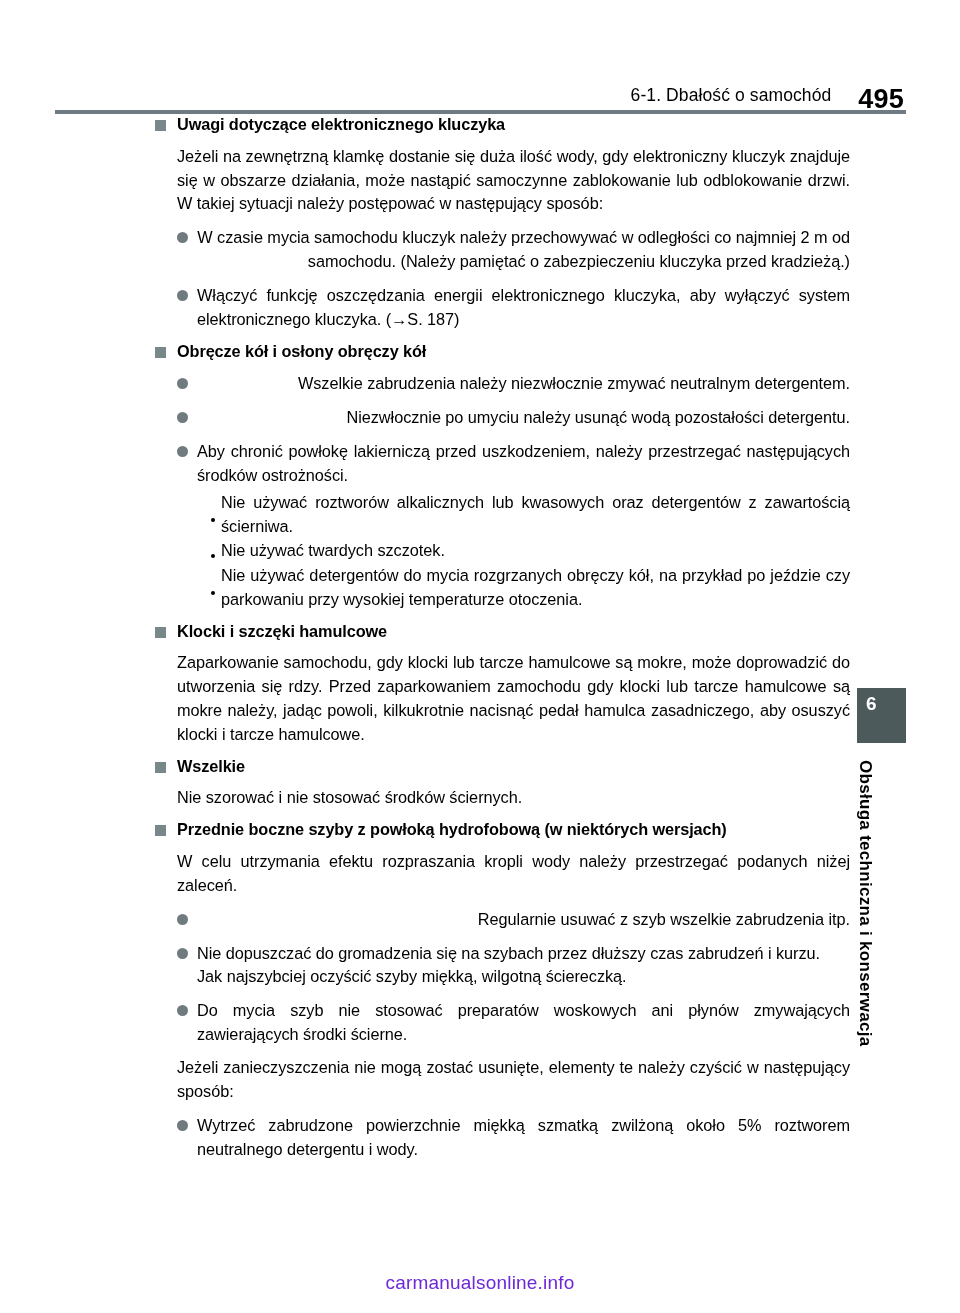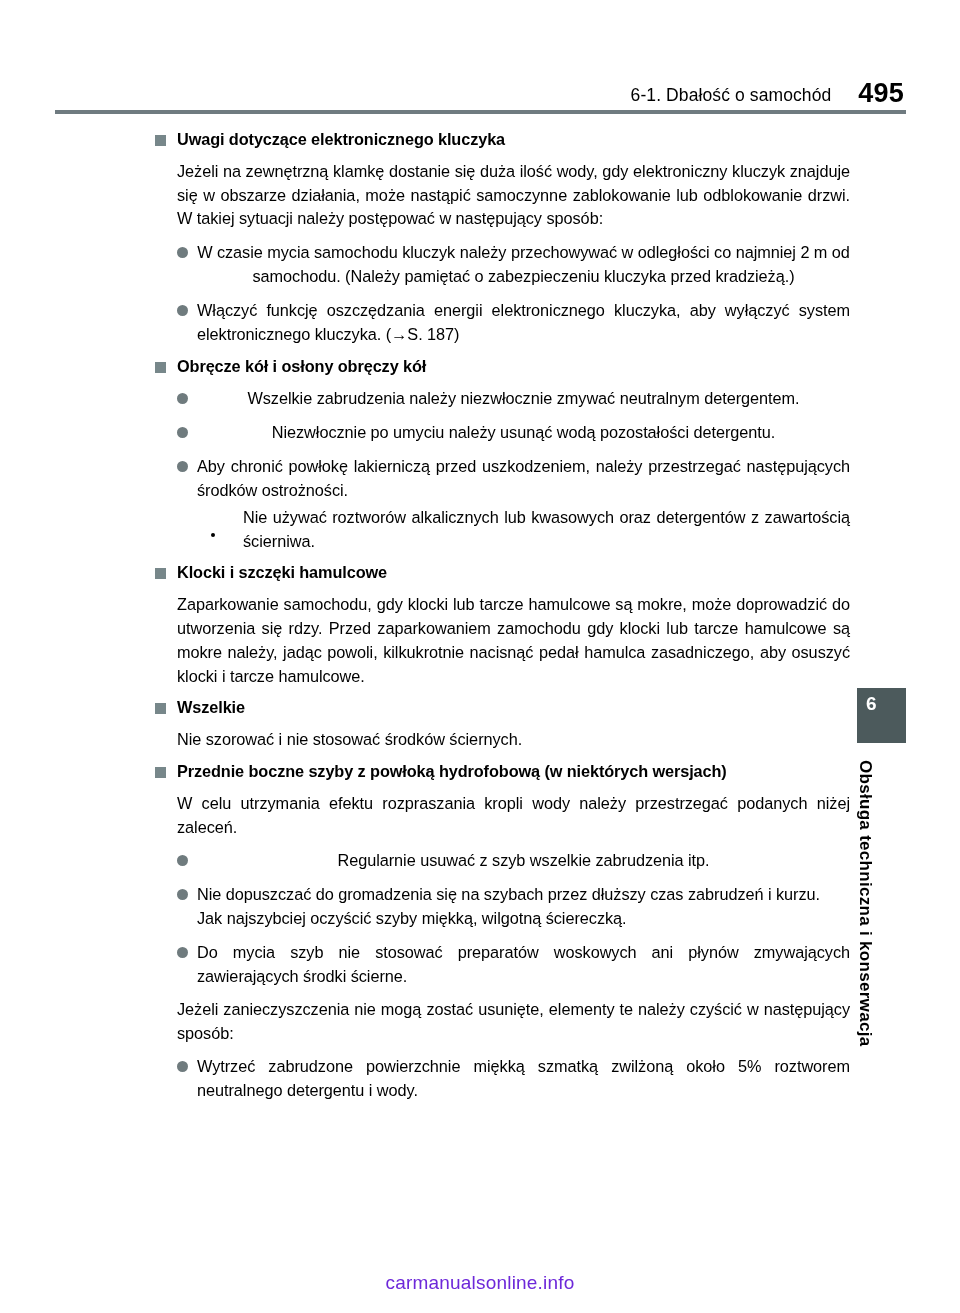--- a/index.html
+++ b/index.html
@@ -39,37 +39,37 @@
     line-height: 1;
     color: #000;
     letter-spacing: 0.1px;
   }
   .header-pageno {
     font-size: 27px;
     font-weight: bold;
     line-height: 1;
     margin-left: 27px;
     position: relative;
-    top: 3px;
+    top: 9px;
     letter-spacing: 0.2px;
   }
   .header-rule {
     position: absolute;
     left: 55px;
     top: 110px;
     width: 851px;
     height: 4px;
     background: #6f7b80;
   }
 
   
   .content {
     position: absolute;
     left: 155px;
-    top: 129px;
+    top: 114px;
     width: 695px;
   }
 
   
   .sec-head {
     display: flex;
     align-items: flex-start;
     margin-top: 9px;
     margin-bottom: 1px;
   }
@@ -117,33 +117,32 @@
     height: 11px;
     border-radius: 50%;
     background: #6f7b7e;
     margin-top: 6px;
     margin-right: 9px;
   }
   .dot-text {
     flex: 1 1 auto;
     font-size: 16.3px;
     line-height: 1.465;
-    text-align: center;
+    text-align: right;
     letter-spacing: -0.05px;
   }
   .dot-text.justify { text-align: justify; text-justify: inter-word; }
 
   
   .mid-item {
     display: flex;
     align-items: center;
     margin-left: 56px;
     margin-top: 3px;
     width: 639px;
-    gap: 22px;
   }
   .mid-item.tight { margin-top: 1px; }
   .middot {
     flex: 0 0 auto;
     width: 4px;
     height: 4px;
     border-radius: 50%;
     background: #000;
     margin-top: 10px;
     margin-right: 6px;
@@ -252,20 +251,28 @@
     </div>
     <div class="dot-item">
       <span class="dot"></span>
       <span class="dot-text justify">Aby chronić powłokę lakierniczą przed uszkodzeniem, należy przestrzegać następujących środków ostrożności.</span>
     </div>
 
     <div class="mid-item">
       <span class="middot"></span>
       <span class="mid-text">Nie używać roztworów alkalicznych lub kwasowych oraz detergentów z zawartością ścierniwa.</span>
     </div>
+    <div class="mid-item tight">
+      <span class="middot"></span>
+      <span class="mid-text nojust">Nie używać twardych szczotek.</span>
+    </div>
+    <div class="mid-item tight">
+      <span class="middot"></span>
+      <span class="mid-text">Nie używać detergentów do mycia rozgrzanych obręczy kół, na przykład po jeździe czy parkowaniu przy wysokiej temperaturze otoczenia.</span>
+    </div>
 
     <div class="sec-head">
       <span class="sq"></span>
       <span class="sec-head-text">Klocki i szczęki hamulcowe</span>
     </div>
     <p class="para">Zaparkowanie samochodu, gdy klocki lub tarcze hamulcowe są mokre, może doprowadzić do utworzenia się rdzy. Przed zaparkowaniem zamochodu gdy klocki lub tarcze hamulcowe są mokre należy, jadąc powoli, kilkukrotnie nacisnąć pedał hamulca zasadniczego, aby osuszyć klocki i tarcze hamulcowe.</p>
 
     <div class="sec-head">
       <span class="sq"></span>
       <span class="sec-head-text">Wszelkie</span>

